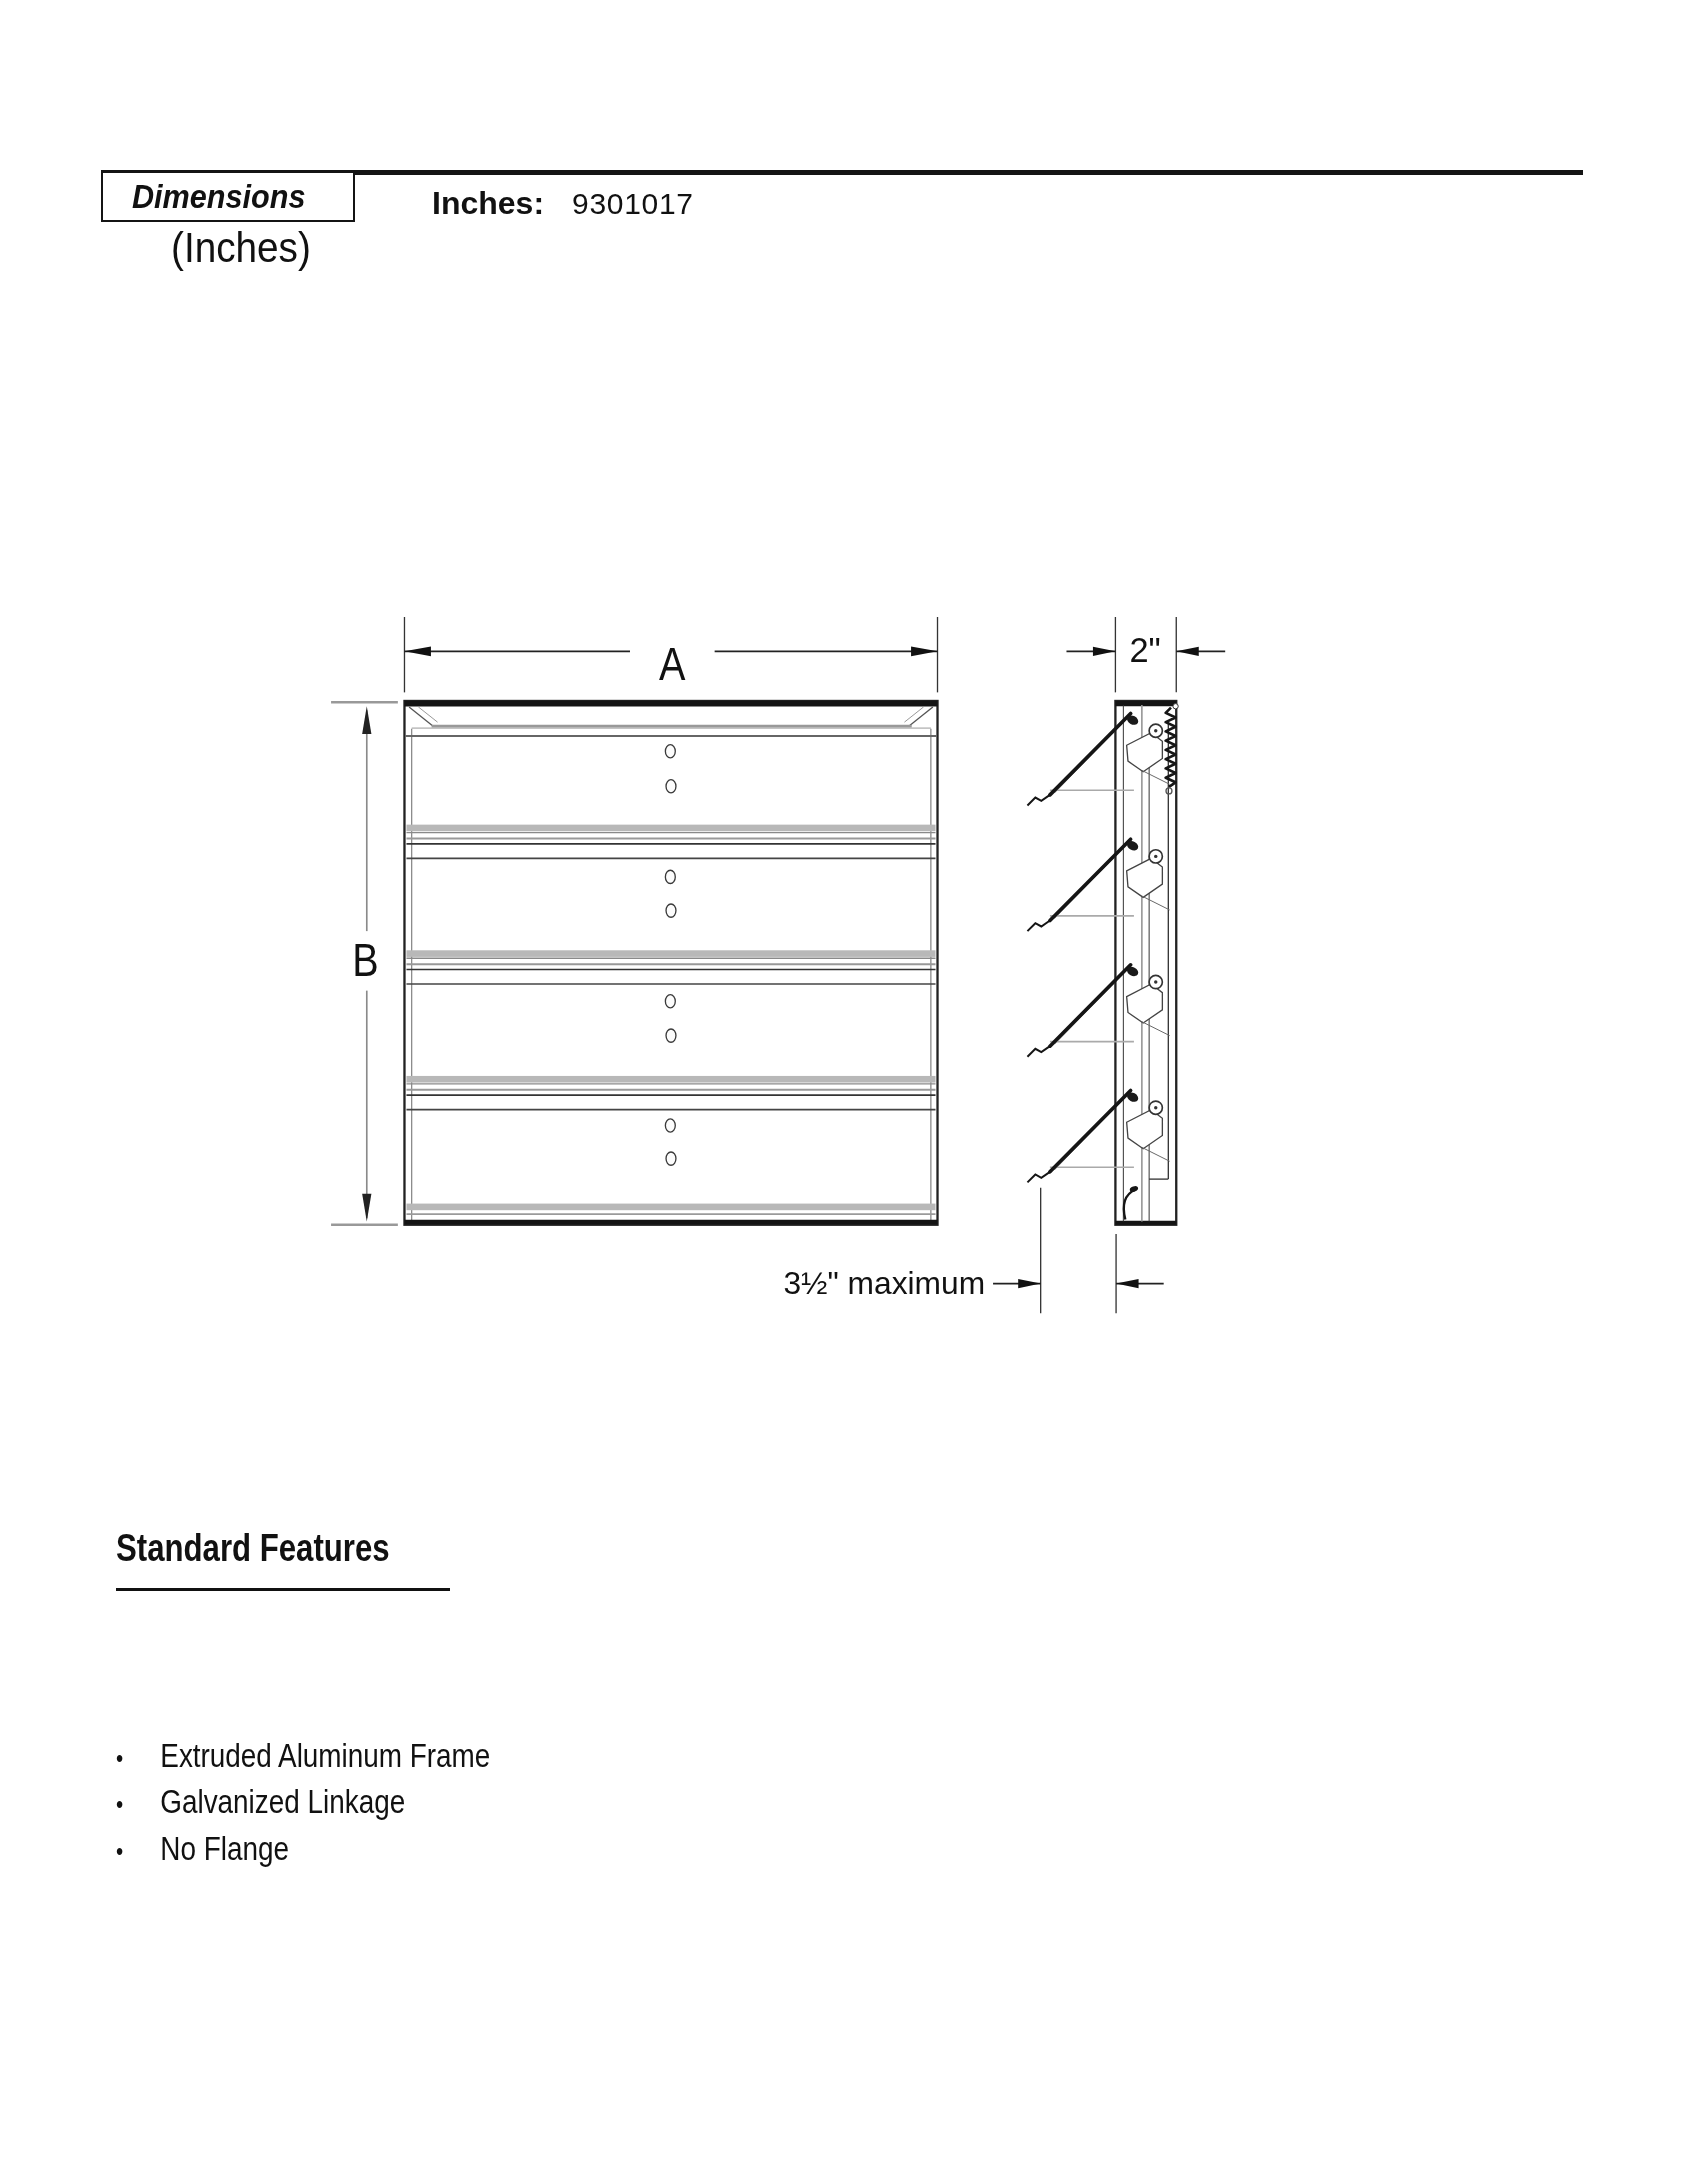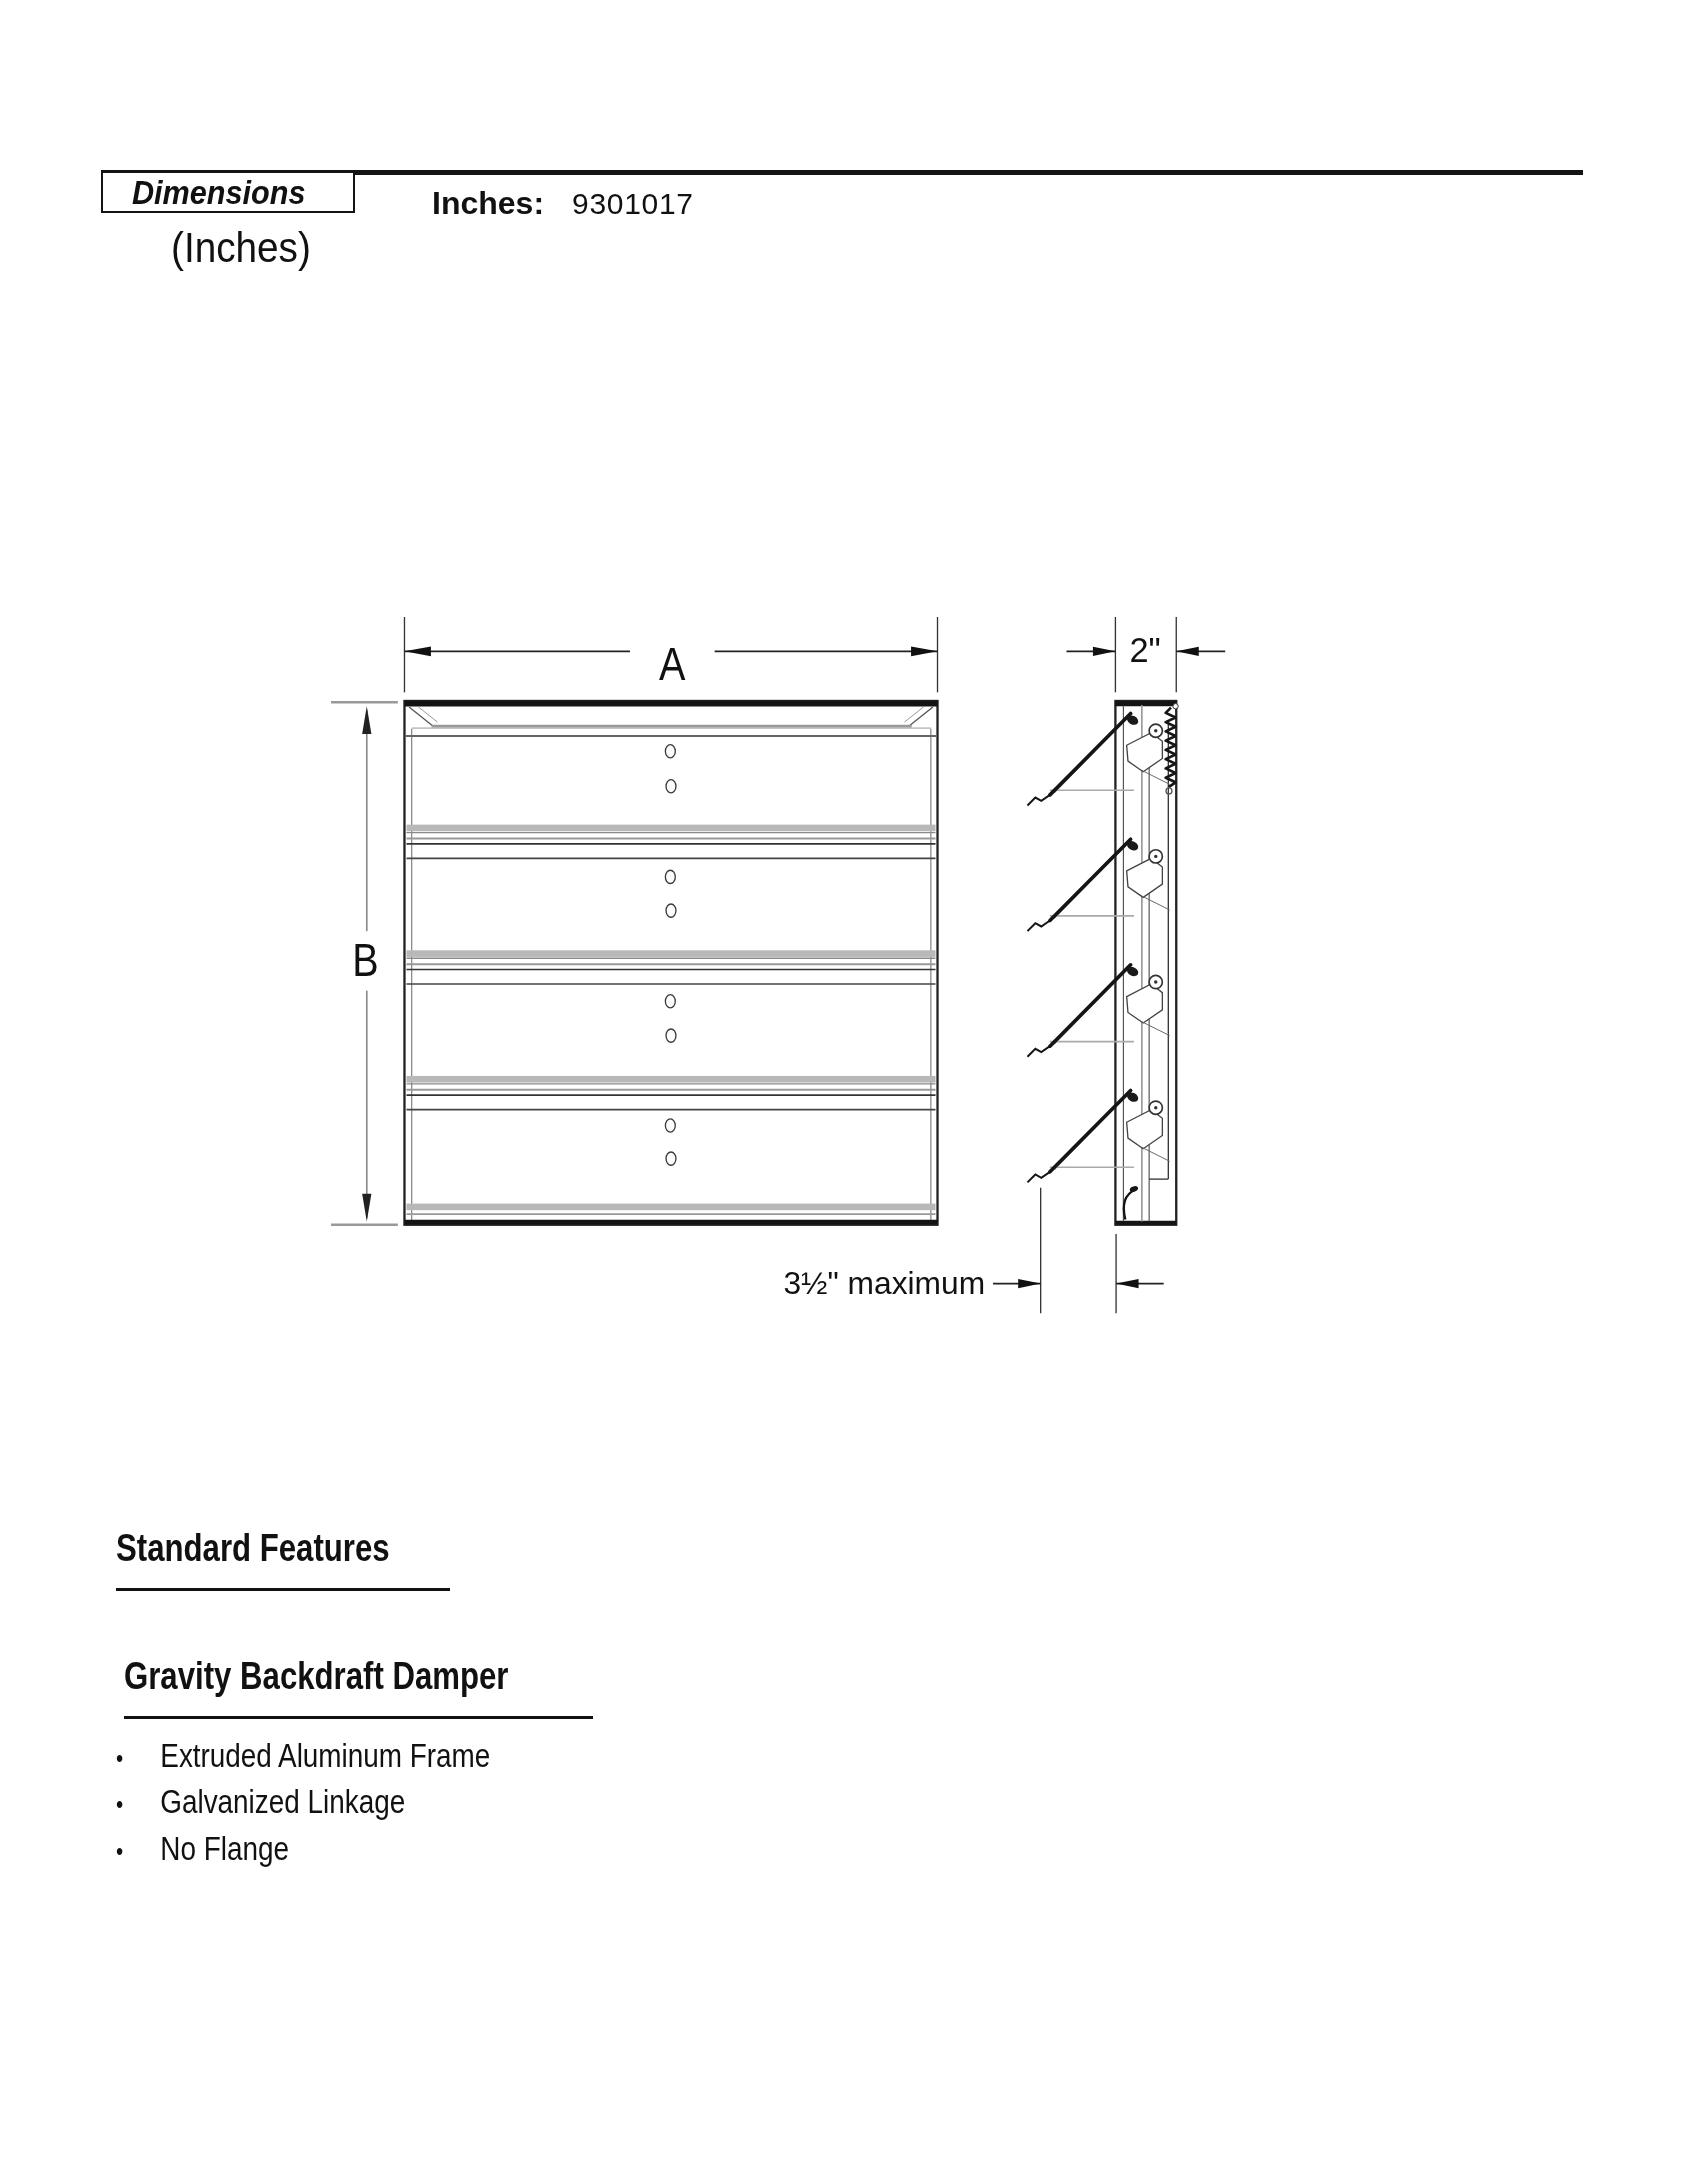--- a/index.html
+++ b/index.html
@@ -13,21 +13,21 @@
   }
   .abs{position:absolute;}
   
   .cx{display:inline-block;transform:scaleX(0.82);transform-origin:0 50%;white-space:nowrap;}
   .cxc{display:inline-block;transform:scaleX(0.85);transform-origin:50% 50%;white-space:nowrap;}
   .cx9{display:inline-block;transform:scaleX(0.9);transform-origin:0 50%;white-space:nowrap;}
 
   
   #top-rule{left:101px;top:170px;width:1482px;height:5.3px;background:#141414;}
   #dim-box{
-    left:101px;top:171px;width:254px;height:42px;
+    left:101px;top:171px;width:254px;height:51px;
     border:2.6px solid #141414;background:#fff;box-sizing:border-box;
     display:flex;align-items:center;justify-content:center;
   }
   #dim-box .t{font-size:34px;font-weight:bold;font-style:italic;}
   #units{left:171px;top:223px;font-size:43px;}
   #model-row{left:432px;top:185px;display:flex;align-items:baseline;}
   #model-row .lbl{font-size:32px;font-weight:bold;}
   #model-row .val{font-size:30px;margin-left:28px;letter-spacing:0.7px;}
 
   
@@ -219,23 +219,20 @@
       <line x1="1501" y1="1941" x2="1573" y2="1941" stroke="#222" stroke-width="2.5"></line>
       <line x1="1687" y1="1941" x2="1759" y2="1941" stroke="#222" stroke-width="2.5"></line>
       <polygon points="1573,1941 1539,1934 1539,1948" fill="#111"></polygon>
       <polygon points="1687,1941 1721,1934 1721,1948" fill="#111"></polygon>
       <text x="1489" y="1956" font-size="48" text-anchor="end">3½" maximum</text>
     </g>
   </svg>
 
   <div class="abs feat-head" id="feat-h1">
     <span class="cx">Standard Features</span>
-  </div>
-  <div class="abs feat-head" id="feat-h2">
-    <span class="cx">Gravity Backdraft Damper</span>
   </div>
   <div class="abs" id="feat-list">
     <div class="feature-item">
       <span class="row">
           <span class="blt">•</span>
           <span>Extruded Aluminum Frame</span>
         </span>
     </div>
     <div class="feature-item">
       <span class="row">

